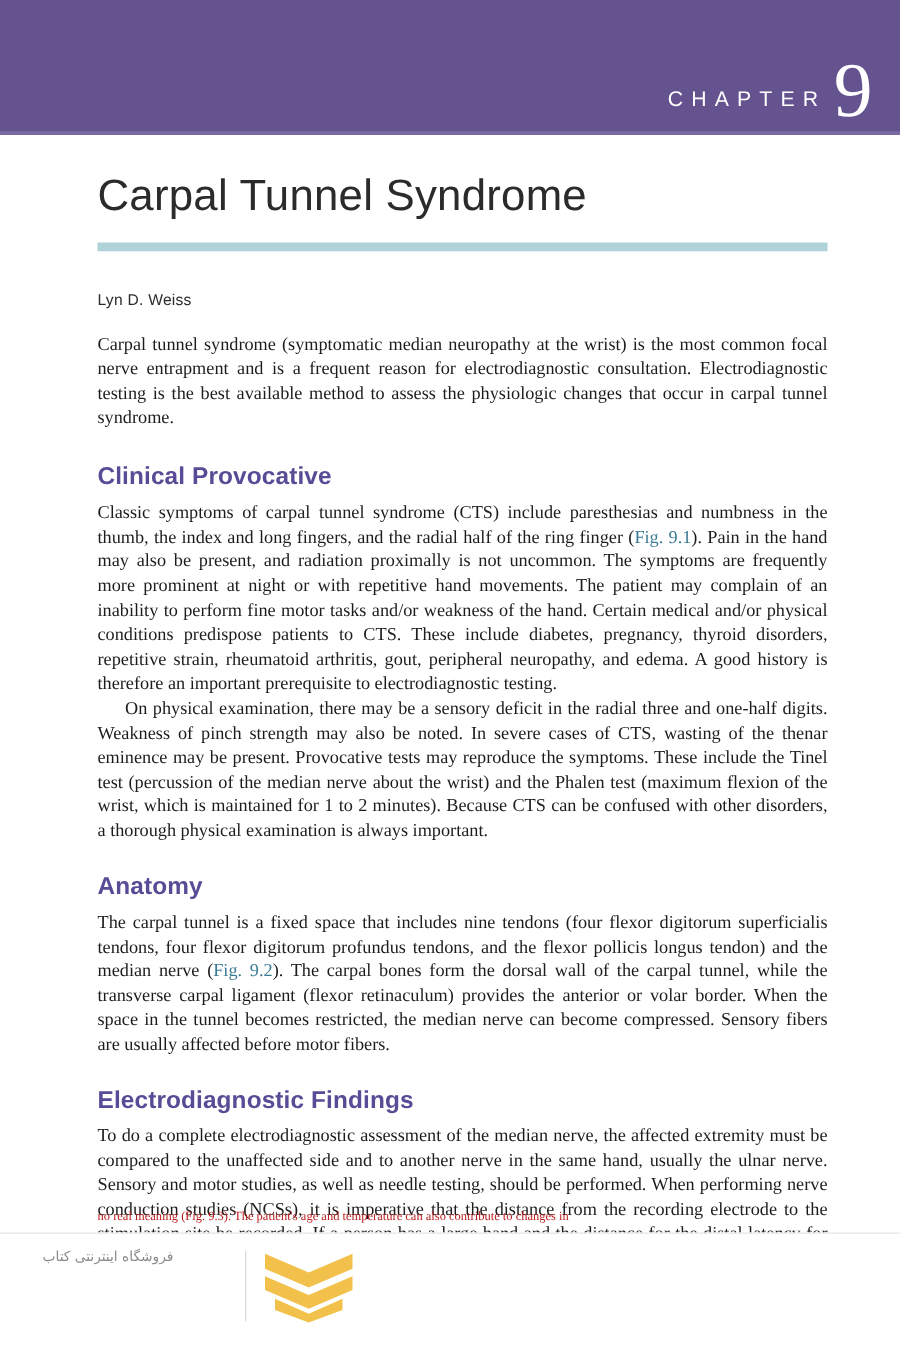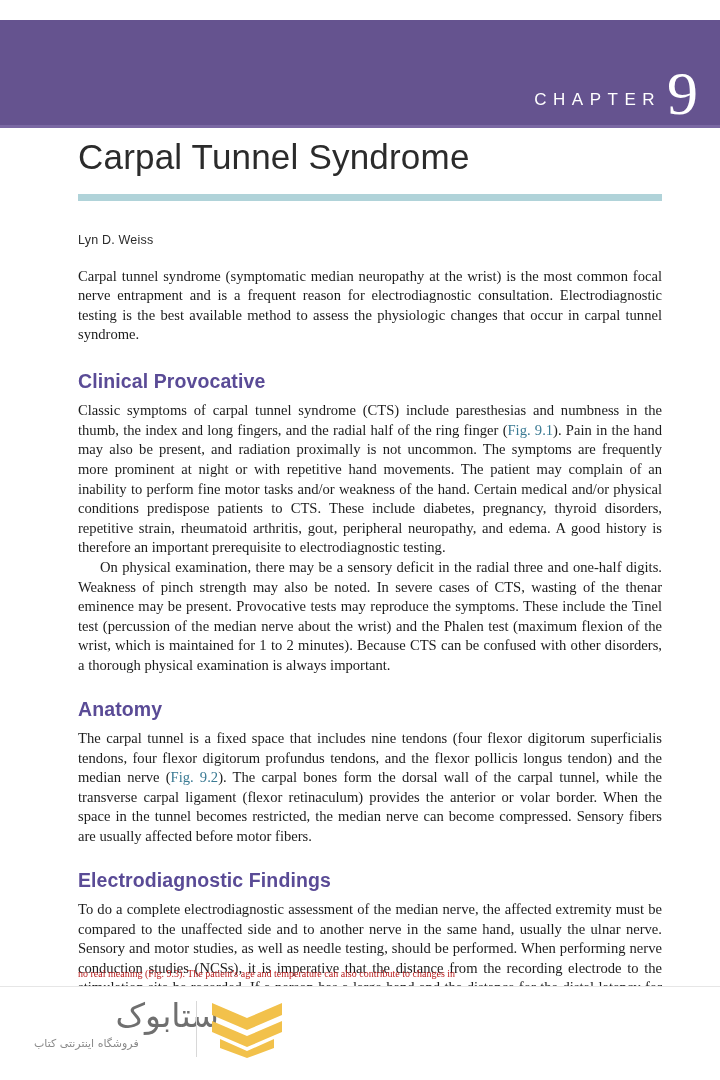--- a/index.html
+++ b/index.html
@@ -17,21 +17,20 @@
 
   
   .chapter-band {
     position: absolute;
     left: 0;
     top: 0;
     width: 720px;
     height: 108px;
     background: #65538f;
     box-sizing: border-box;
-    margin-top: 20px;
   }
   .chapter-band::after {
     content: "";
     position: absolute;
     left: 0;
     bottom: 0;
     width: 100%;
     height: 3px;
     background: #7a68a3;
   }
@@ -268,23 +267,20 @@
   </div>
 </div>
 
 <div class="clip-last">
   <p>no real meaning (Fig. 9.3). The patient's age and temperature can also contribute to changes in</p>
 </div>
 
 <div class="watermark">
 
   <div class="wm-logo">
-    <div class="wm-logo-main">
-      <span>ستابوک</span>
-    </div>
     <div class="wm-logo-sub">فروشگاه اینترنتی کتاب</div>
   </div>
 
   <div class="wm-divider"></div>
 
   <div class="wm-chevrons">
     <svg width="74" height="58" viewBox="0 0 74 58" xmlns="http://www.w3.org/2000/svg">
       <path d="M2 2 L37 17 L72 2 L72 14 L37 29 L2 14 Z" fill="#f2c14b"></path>
       <path d="M2 20 L37 35 L72 20 L72 31 L37 46 L2 31 Z" fill="#f2c14b"></path>
       <path d="M10 38 L37 50 L64 38 L64 47 L37 57 L10 47 Z" fill="#f2c14b"></path>

